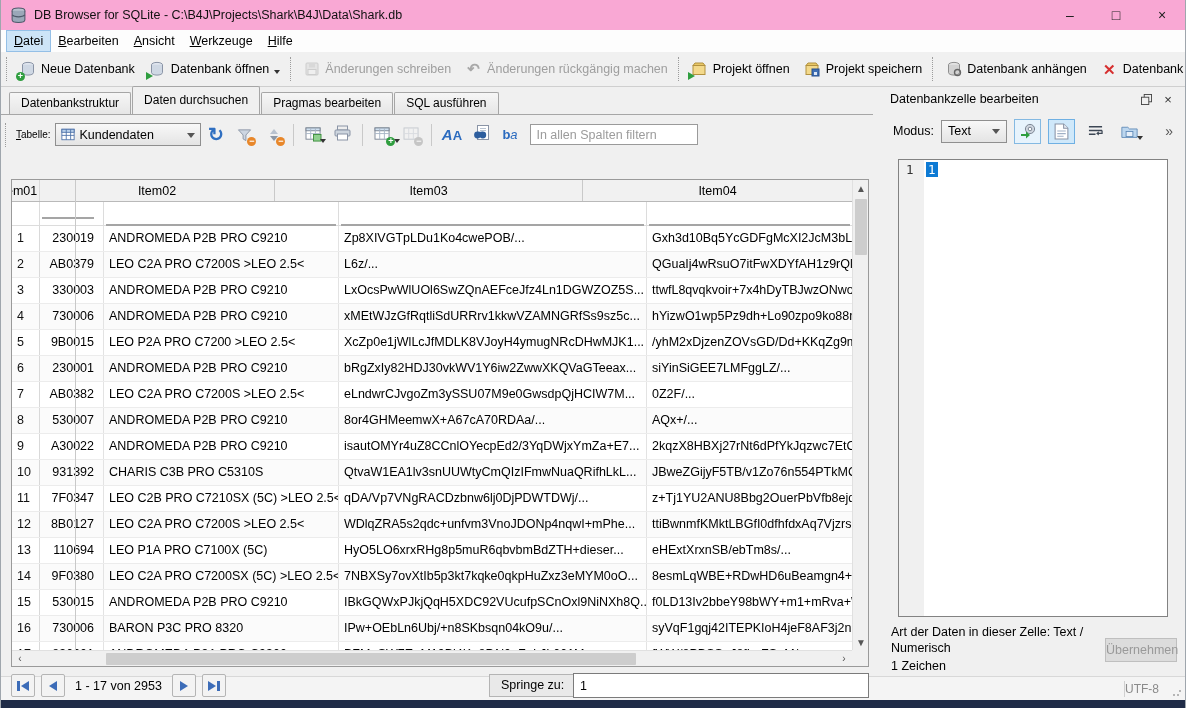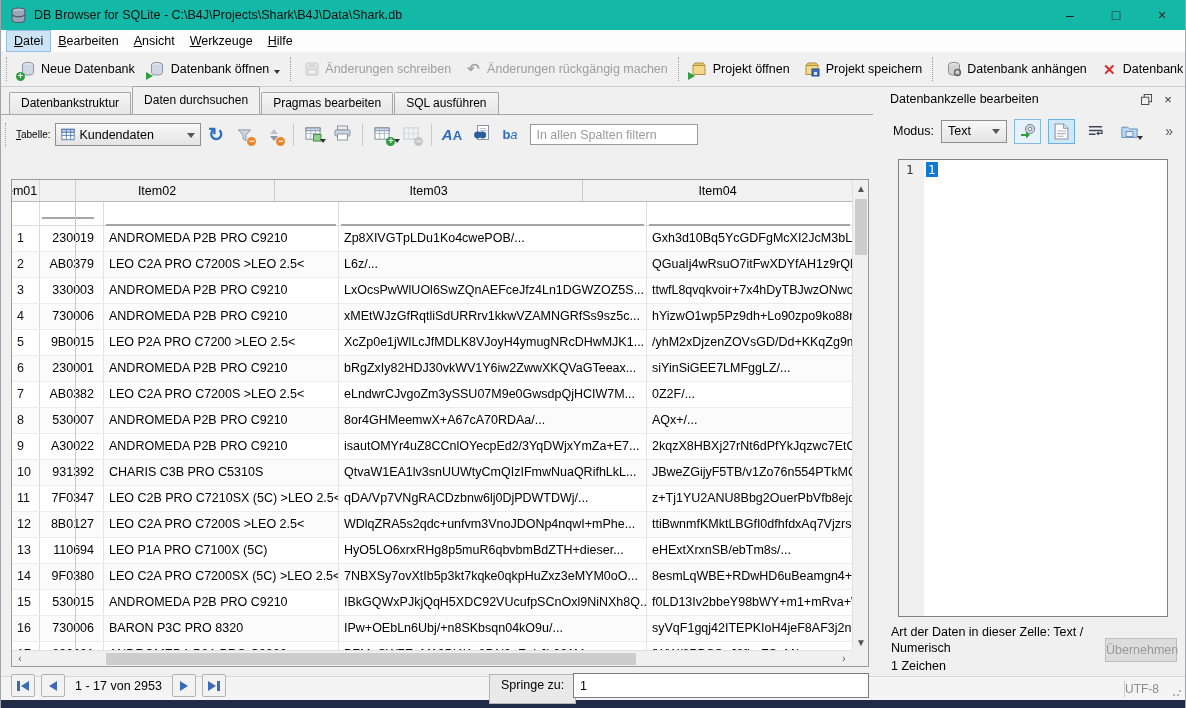--- a/index.html
+++ b/index.html
@@ -1,21 +1,21 @@
 <!DOCTYPE html>
 <html><head>
 <meta charset="utf-8">
 <style>
   html,body{margin:0;padding:0;background:#d4d4d4;}
   *{box-sizing:border-box;}
   .window{position:relative;width:1186px;height:708px;background:#f0f0f0;
     border-left:1px solid #9fa6ad;border-right:1px solid #9fa6ad;
     font-family:"Liberation Sans",sans-serif;font-size:13px;color:#000;overflow:hidden;}
   
-  .titlebar{height:30px;background:#14b8a6;display:flex;align-items:center;}
+  .titlebar{height:30px;background:#f9a8d4;display:flex;align-items:center;}
   .title-icon{margin:0 7px 0 9px;display:flex;}
   .title-text{flex:1;font-size:12.5px;color:#111;white-space:nowrap;overflow:hidden;}
   .winbtns{display:flex;height:30px;}
   .winbtn{width:46px;height:30px;display:flex;align-items:center;justify-content:center;font-size:14px;color:#222;}
   
   .menubar{height:22px;background:#fdfdfd;display:flex;align-items:center;padding-left:6px;}
   .menu-item{display:inline-block;padding:3px 7px;margin-right:1px;font-size:12.5px;}
   .menu-item::first-letter{text-decoration:underline;}
   .menu-item.active{background:#cde4f7;outline:1px solid #94bfe6;}
   
@@ -93,21 +93,21 @@
   .h-thumb{height:12px;width:530px;background:#cdcdcd;border-radius:1px;margin-left:78px;}
   .v-up{position:absolute;top:0;left:0;} .v-dn{position:absolute;bottom:0;left:0;}
   
   .pagbar{position:absolute;left:0;right:0;top:556px;height:30px;}
   .pnav{position:absolute;left:10px;top:3px;display:flex;align-items:center;gap:6px;}
   .pbtn{width:24px;height:23px;background:#f3f3f3;border:1px solid #b4b4b4;display:flex;align-items:center;justify-content:center;gap:1px;border-radius:2px;}
   .tri-l{width:0;height:0;border-top:5px solid transparent;border-bottom:5px solid transparent;border-right:8px solid #3c6cb8;}
   .tri-r{width:0;height:0;border-top:5px solid transparent;border-bottom:5px solid transparent;border-left:8px solid #3c6cb8;}
   .pbar{width:3px;height:10px;background:#3c6cb8;}
   .range{font-size:12.5px;margin:0 4px;}
-  .jump-btn{position:absolute;left:488px;top:3px;height:30px;padding:0 11px;background:#e9e9e9;border:1px solid #b4b4b4;line-height:21px;font-size:12.5px;}
+  .jump-btn{position:absolute;left:488px;top:3px;height:23px;padding:0 11px;background:#e9e9e9;border:1px solid #b4b4b4;line-height:21px;font-size:12.5px;}
   .jump-input{position:absolute;left:572px;top:2px;width:296px;height:25px;border:1px solid #7b7b7b;font:12.5px "Liberation Sans",sans-serif;padding:0 6px;}
   
   .dock-header{height:22px;display:flex;align-items:center;padding:0 9px;font-size:12.5px;}
   .dock-title{flex:1;}
   .dock-ic{width:18px;height:16px;display:flex;align-items:center;justify-content:center;color:#333;font-size:13px;margin-left:4px;}
   .mode-row{position:absolute;top:26px;left:0;right:0;height:34px;display:flex;align-items:center;padding-left:12px;gap:7px;}
   .mode-label{font-size:12.5px;}
   .mode-select{width:66px;height:23px;border:1px solid #8f8f8f;background:linear-gradient(#f8f8f8,#e4e4e4);display:flex;align-items:center;padding:0 6px;font-size:12.5px;}
   .micon{width:27px;height:25px;display:flex;align-items:center;justify-content:center;position:relative;}
   .micon.hl{background:#e7f3fc;border:1px solid #84b9e2;}

